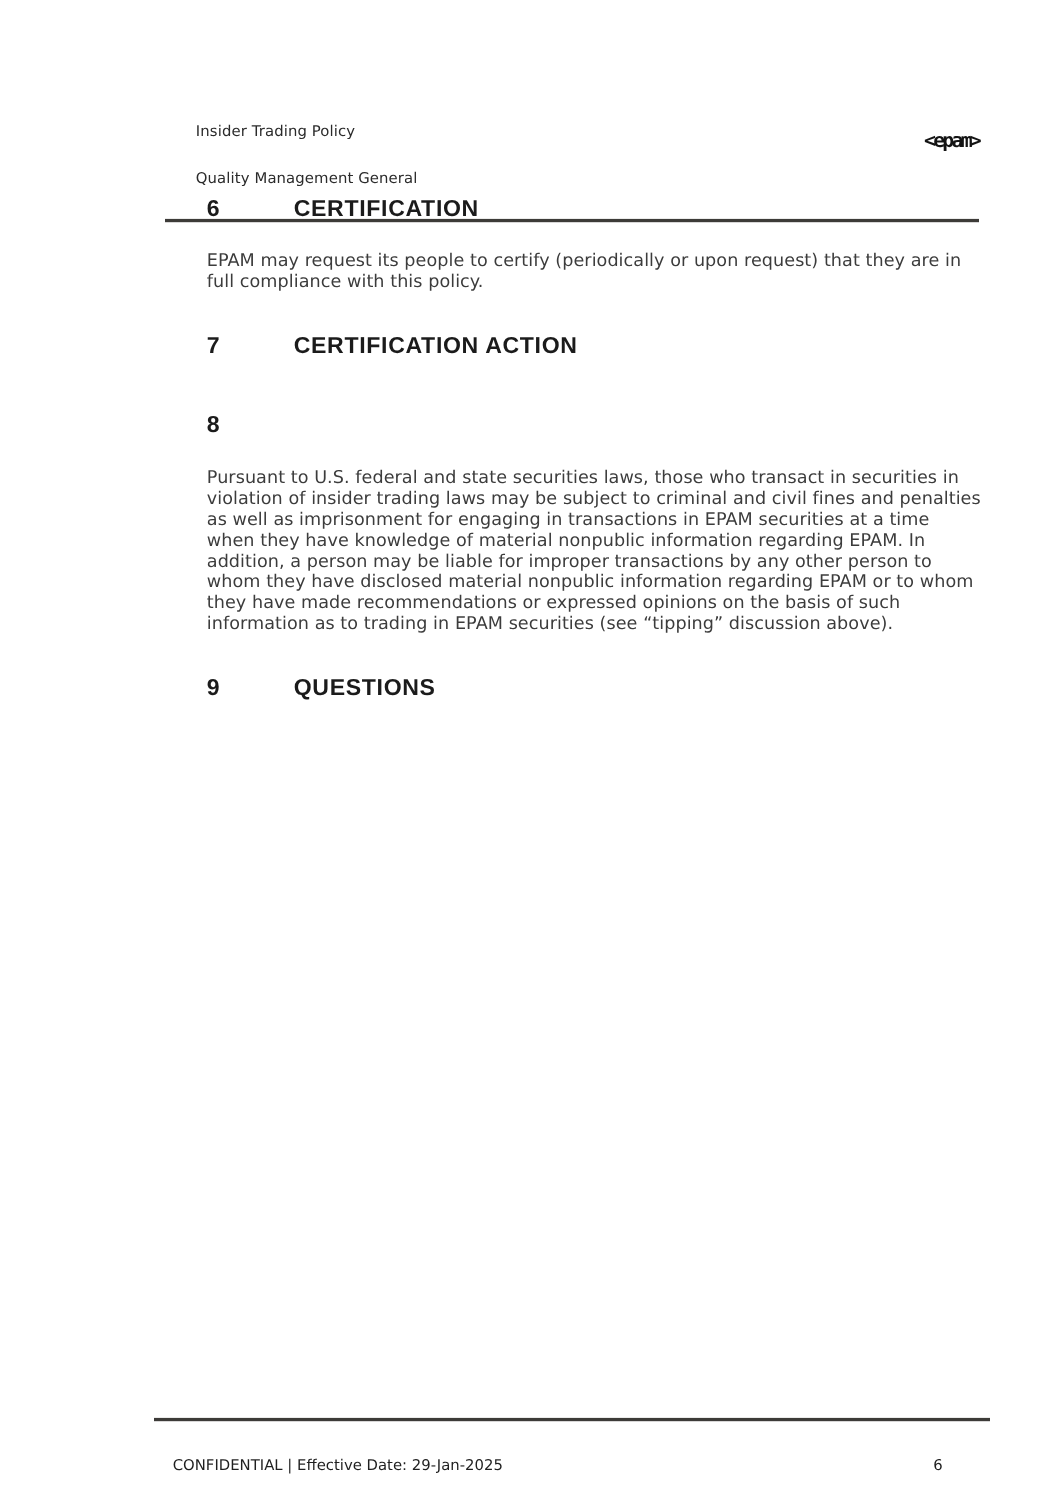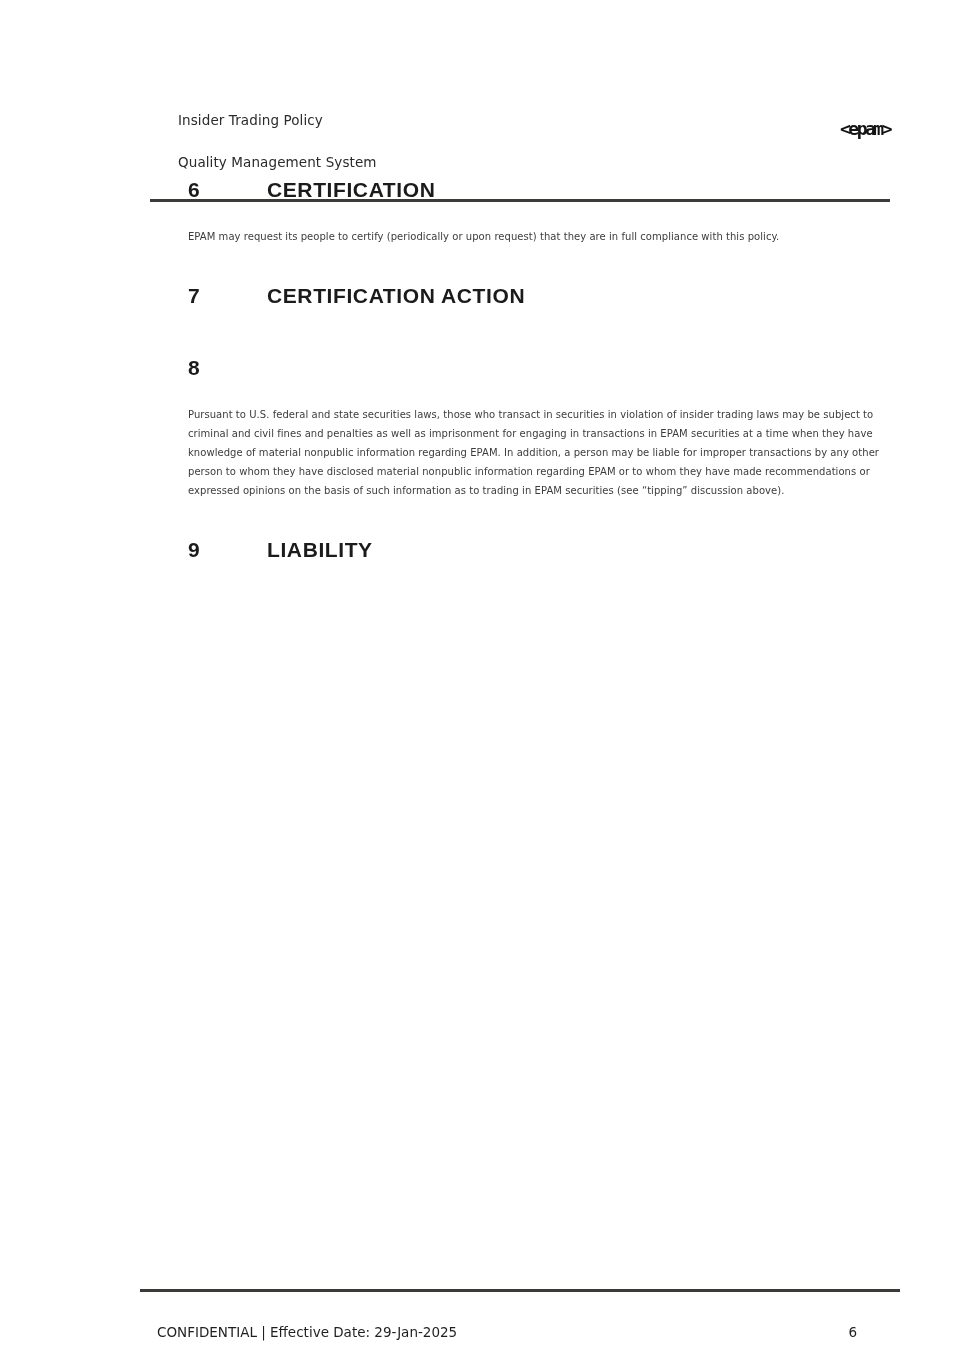--- a/index.html
+++ b/index.html
@@ -69,21 +69,21 @@
     letter-spacing: 0.6px;
     margin-top: 28px;
     margin-bottom: 15px;
   }
   .section:first-child .section-heading { margin-top: 4px; }
   .section-number {
     width: 59px;
     flex: 0 0 59px;
   }
   .section-body p {
-    font-size: 10px;
+    font-size: 16px;
     line-height: 19px;
     color: #3c3c3c;
     letter-spacing: 0.05px;
     text-align: left;
   }
   
   .footer-rule {
     position: absolute;
     left: 100px;
     right: 85px;
@@ -111,21 +111,21 @@
   }
 </style>
 </head>
 <body>
 
 <div class="page">
 
   <div class="header">
     <div class="header-text-block">
       <div class="header-line1">Insider Trading Policy</div>
-      <div class="header-line2">Quality Management System</div>
+      <div class="header-line2">Quality Management General</div>
     </div>
     <div class="logo">&lt;epam&gt;</div>
     <div class="header-rule"></div>
   </div>
 
   <div class="content">
 
     <div class="section">
       <div class="section-heading">
         <span class="section-number">6</span>
@@ -148,21 +148,21 @@
         <span class="section-number">8</span>
       </div>
       <div class="section-body">
         <p>Pursuant to U.S. federal and state securities laws, those who transact in securities in violation of insider trading laws may be subject to criminal and civil fines and penalties as well as imprisonment for engaging in transactions in EPAM securities at a time when they have knowledge of material nonpublic information regarding EPAM.  In addition, a person may be liable for improper transactions by any other person to whom they have disclosed material nonpublic information regarding EPAM or to whom they have made recommendations or expressed opinions on the basis of such information as to trading in EPAM securities (see “tipping” discussion above).</p>
       </div>
     </div>
 
     <div class="section">
       <div class="section-heading">
         <span class="section-number">9</span>
-        <span class="section-title">LIABILITY</span>
+        <span class="section-title">QUESTIONS</span>
       </div>
     </div>
 
   </div>
 
   <div class="footer-rule"></div>
   <div class="footer">
     <div class="footer-left">CONFIDENTIAL | Effective Date: 29-Jan-2025</div>
     <div class="footer-page">6</div>
   </div>

